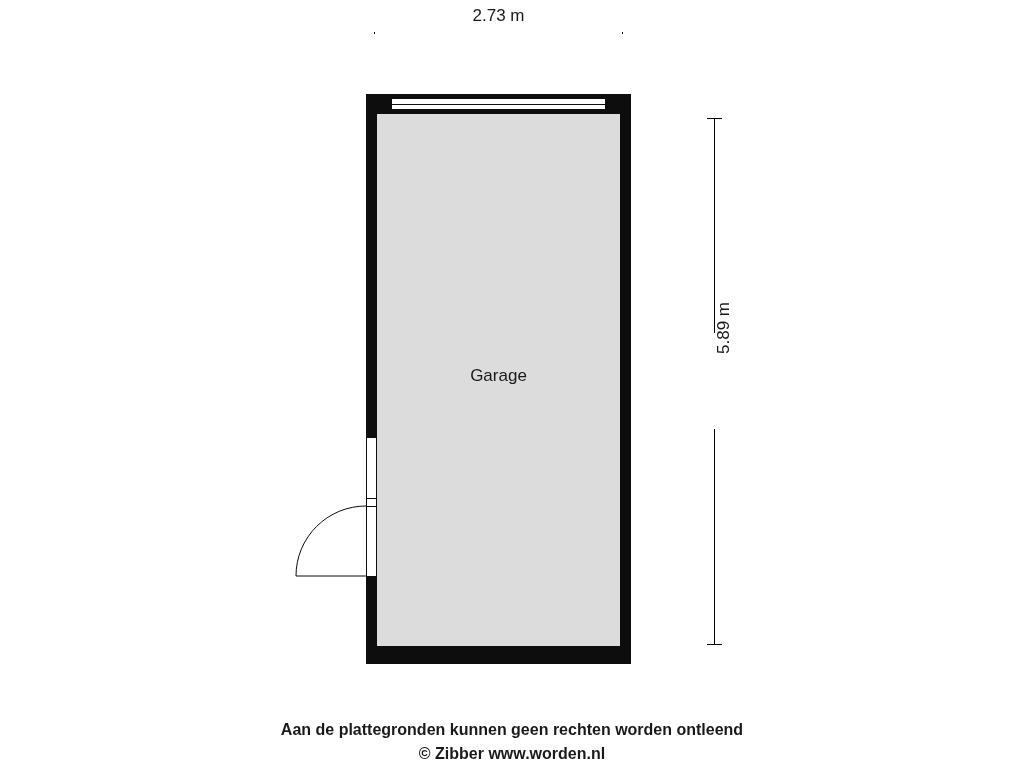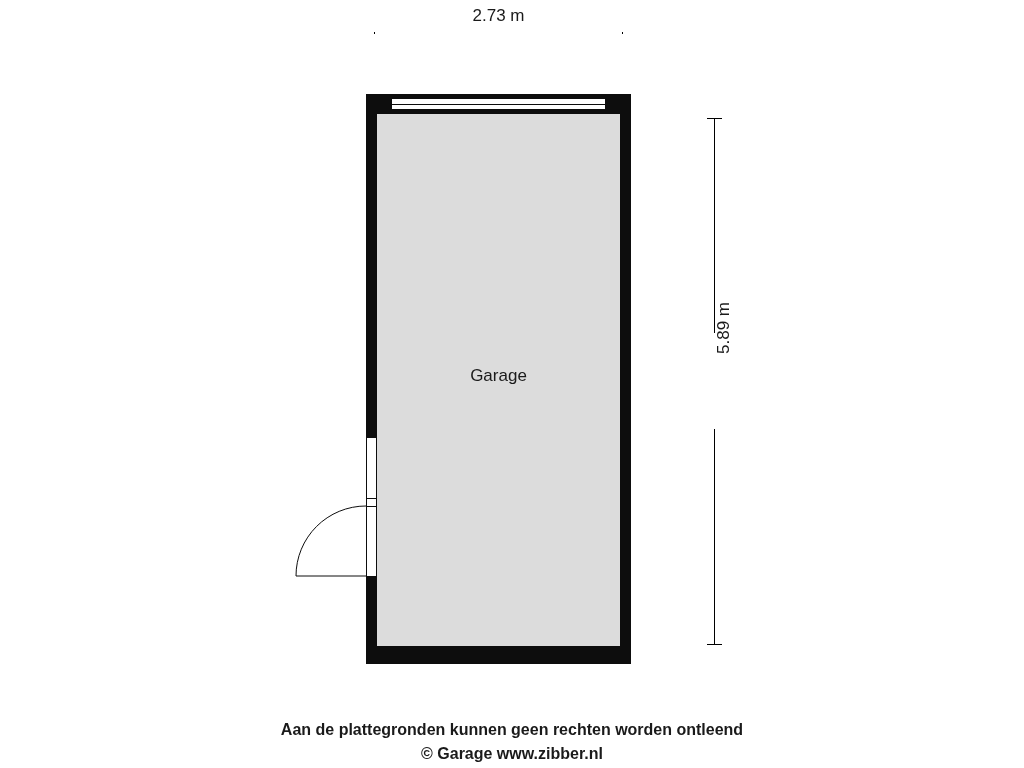--- a/index.html
+++ b/index.html
@@ -251,14 +251,14 @@
 <div id="right-dimension">
   <div class="dim-line"></div>
   <div class="tick top"></div>
   <div class="tick bottom"></div>
   <div class="label-mask"></div>
   <div class="dim-label">5.89 m</div>
 </div>
 
 <div id="footer">
   <div class="line">Aan de plattegronden kunnen geen rechten worden ontleend</div>
-  <div class="line">© Garage www.zibber.nl</div>
+  <div class="line">© Zibber www.worden.nl</div>
 </div>
 
 </body></html>

